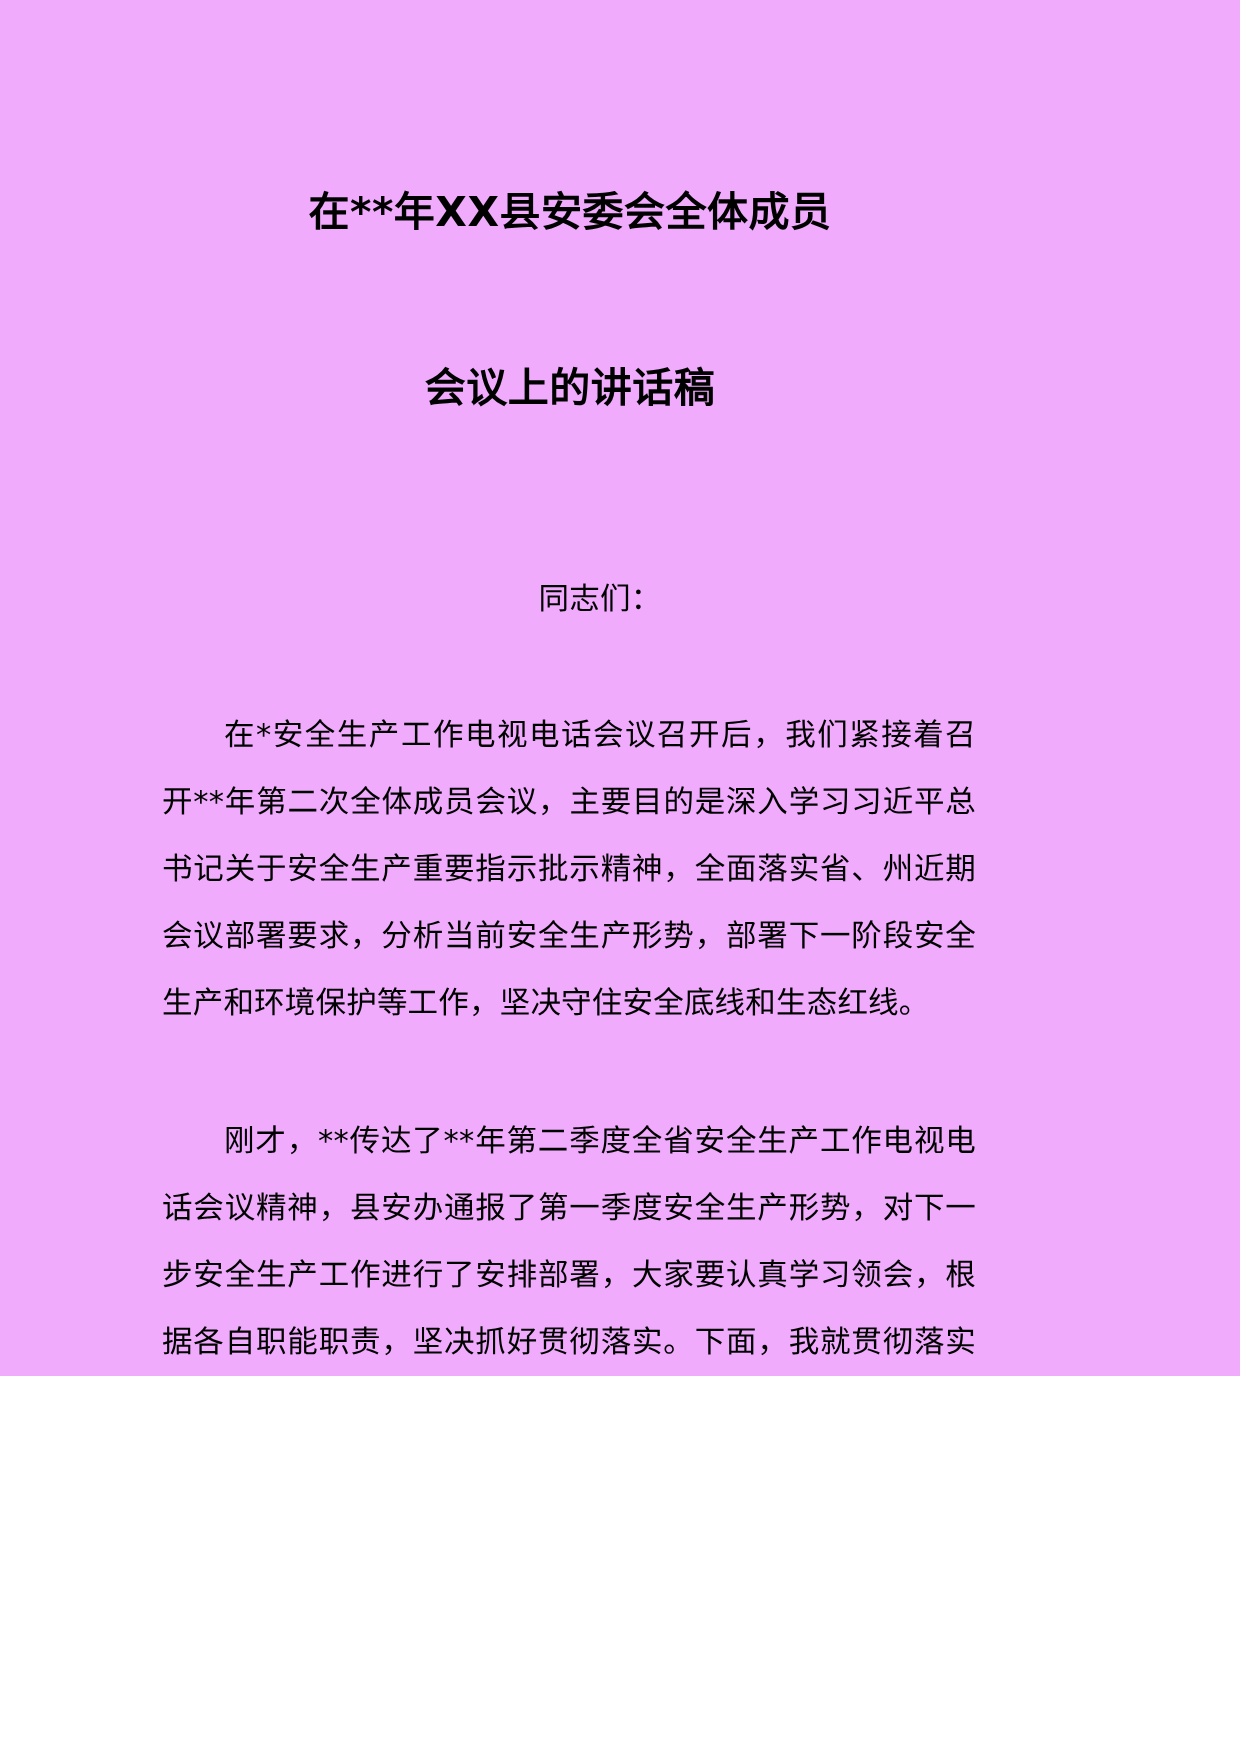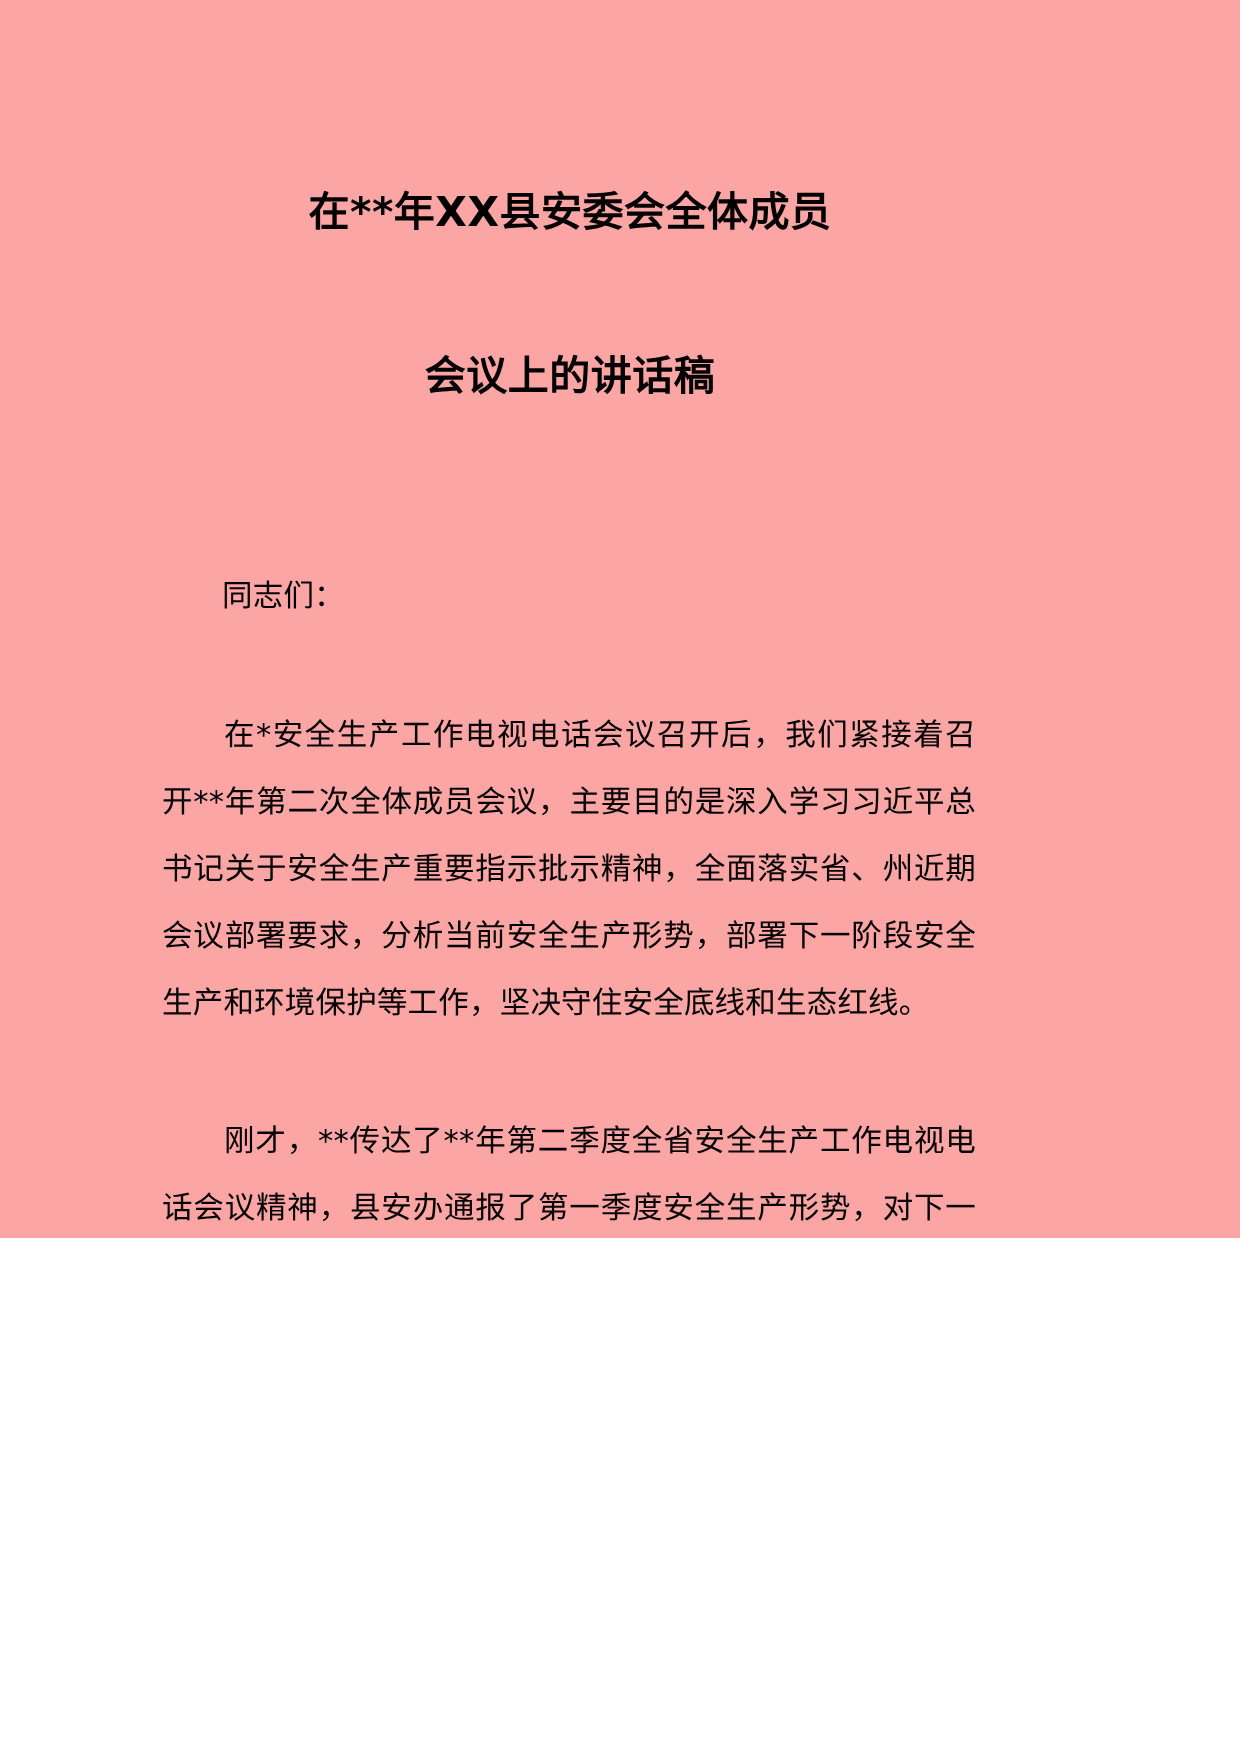--- a/index.html
+++ b/index.html
@@ -12,22 +12,22 @@
     width: 1240px;
     height: 1754px;
     font-family: "DejaVu Sans", "Liberation Sans", sans-serif;
     color: #000000;
     -webkit-font-smoothing: antialiased;
   }
 
   .page {
     position: relative;
     width: 1240px;
-    height: 1238px;
-    background: #fca5a5;
+    height: 1376px;
+    background: #f0abfc;
     box-sizing: border-box;
     overflow: hidden;
   }
 
   
   .title-block {
     position: absolute;
     left: 160px;
     top: 150px;
     width: 820px;
@@ -42,40 +42,39 @@
     letter-spacing: 0.5px;
     color: #000000;
   }
 
   .doc-title-line.line-1 {
     margin: 0 0 0 0;
     padding-top: 30px;
   }
 
   .doc-title-line.line-2 {
-    margin: 0;
+    margin: 12px;
     padding-top: 100px;
   }
 
   
   .body-block {
     position: absolute;
     left: 160px;
     top: 565px;
     width: 818px;
   }
 
   .salutation {
     font-size: 30.5px;
     line-height: 67px;
-    text-align: left;
+    text-align: center;
     margin: 0;
     padding-left: 62px;
     letter-spacing: 0.2px;
-    font-family: Liberation Mono, monospace;
   }
 
   .body-para {
     font-size: 30.5px;
     line-height: 67px;
     text-align: justify;
     text-align-last: left;
     text-justify: inter-ideograph;
     margin: 2px;
     text-indent: 62px;

